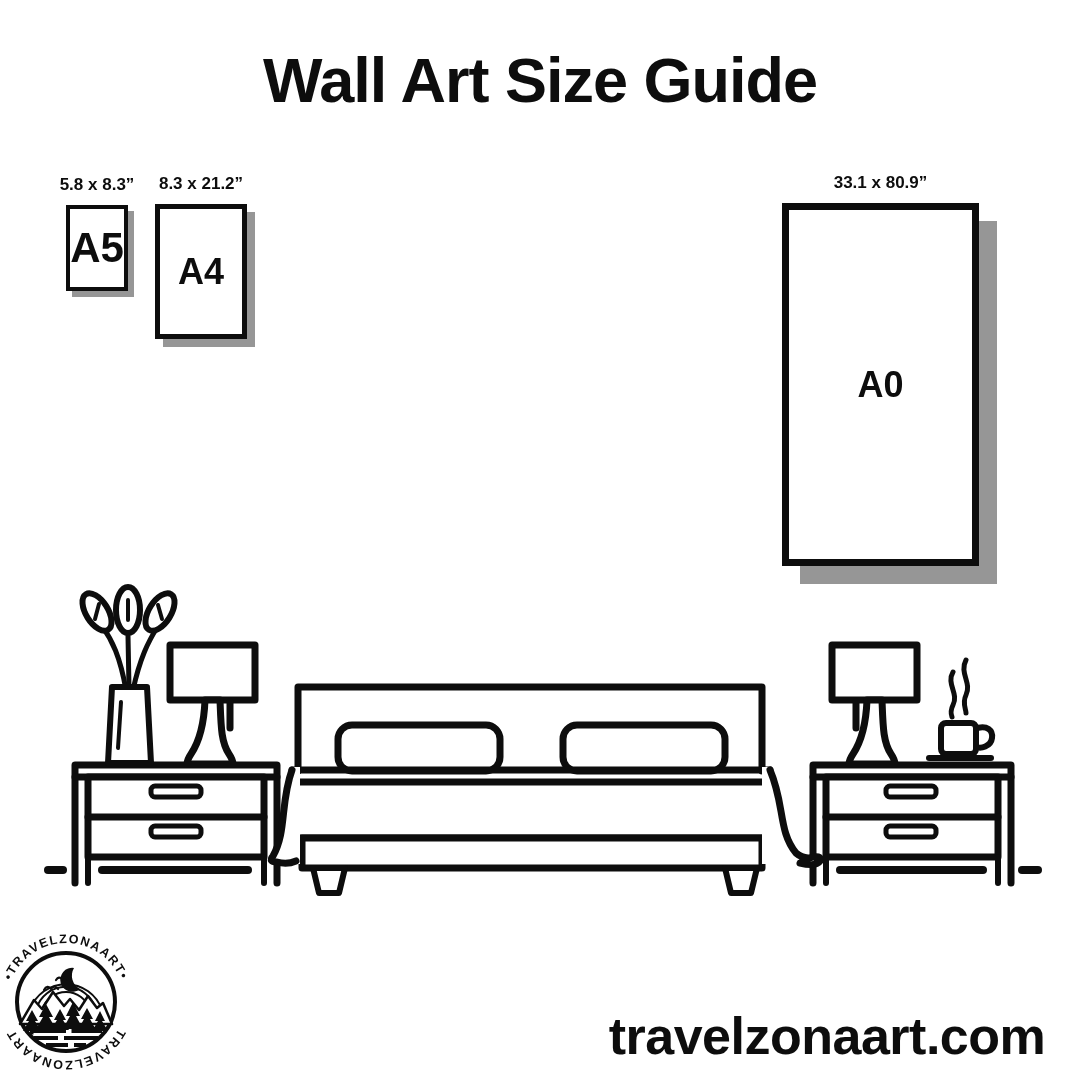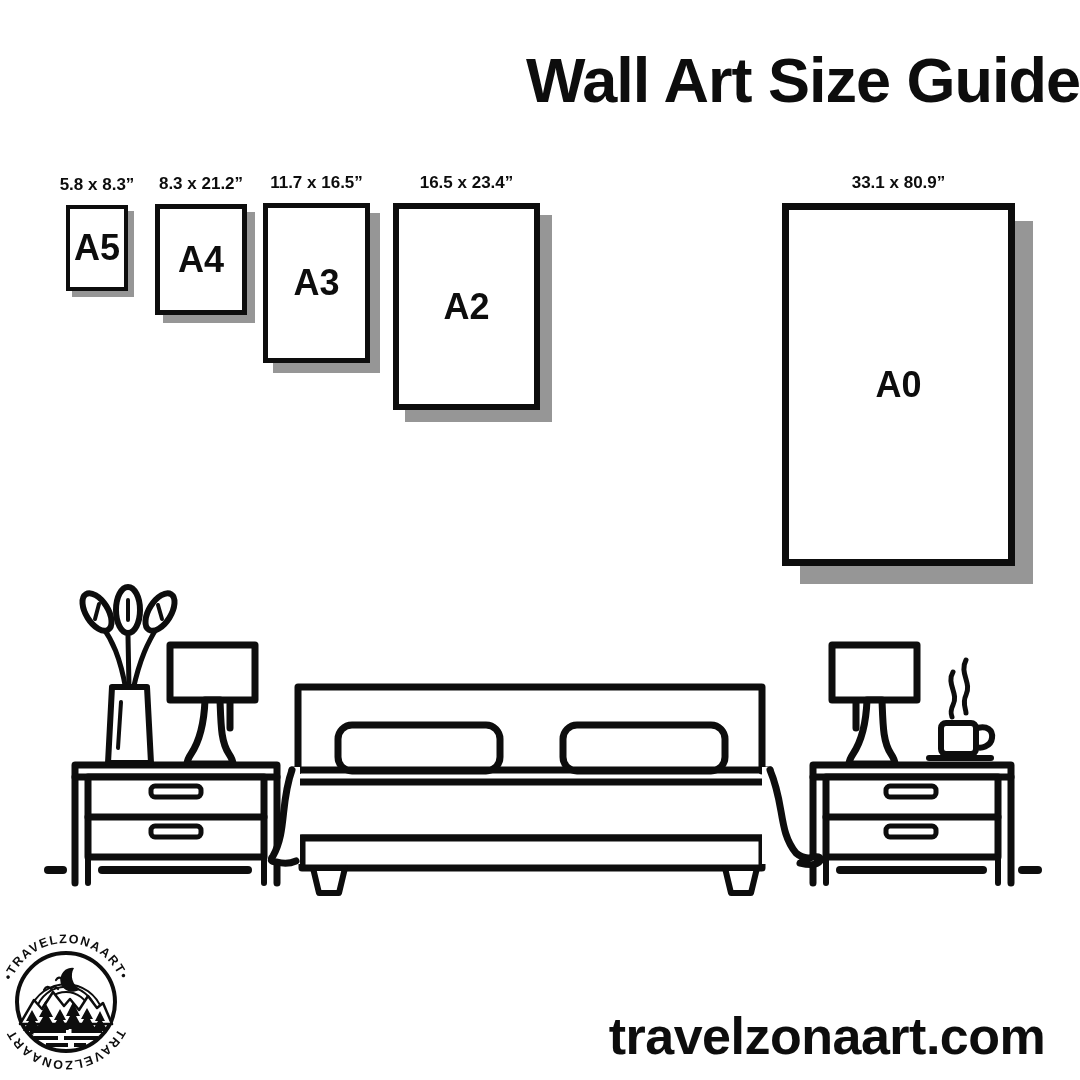--- a/index.html
+++ b/index.html
@@ -6,39 +6,39 @@
     --ink:#0d0d0d;
     --shadow:#969696;
     --bg:#ffffff;
   }
   html,body{margin:0;padding:0;background:#fff;}
   .canvas{
     position:relative;width:1080px;height:1080px;background:var(--bg);
     font-family:"Liberation Sans", sans-serif;color:var(--ink);overflow:hidden;
   }
   .title{
-    position:absolute;left:0;top:44px;width:100%;text-align:right;
+    position:absolute;left:0;top:44px;width:100%;text-align:center;
     font-size:63px;font-weight:bold;letter-spacing:-1px;color:var(--ink);
   }
   .frame{position:absolute;}
   .paper{
     box-sizing:border-box;background:#fff;border-style:solid;border-color:var(--ink);
     display:flex;align-items:center;justify-content:center;
     font-weight:bold;font-size:36px;color:var(--ink);
   }
   .dim{
     position:absolute;left:50%;top:-30px;transform:translateX(-50%);
     white-space:nowrap;font-size:17px;font-weight:bold;color:var(--ink);
   }
-  .f-a5{left:66px;top:205px}  .f-a5 .paper{width:62px;height:86px;border-width:4px;box-shadow:6px 6px 0 var(--shadow);font-size:36px}
-  .f-a4{left:155px;top:204px} .f-a4 .paper{width:92px;height:111px;border-width:5px;box-shadow:8px 8px 0 var(--shadow)}
+  .f-a5{left:66px;top:205px}  .f-a5 .paper{width:62px;height:86px;border-width:4px;box-shadow:6px 6px 0 var(--shadow);font-size:42px}
+  .f-a4{left:155px;top:204px} .f-a4 .paper{width:92px;height:135px;border-width:5px;box-shadow:8px 8px 0 var(--shadow)}
   .f-a3{left:263px;top:203px} .f-a3 .paper{width:107px;height:160px;border-width:5px;box-shadow:10px 10px 0 var(--shadow)}
   .f-a2{left:393px;top:203px} .f-a2 .paper{width:147px;height:207px;border-width:6px;box-shadow:12px 12px 0 var(--shadow)}
   .f-a1{left:568px;top:204px} .f-a1 .paper{width:178px;height:279px;border-width:6px;box-shadow:15px 15px 0 var(--shadow)}
-  .f-a0{left:782px;top:203px} .f-a0 .paper{width:233px;height:363px;border-width:7px;box-shadow:18px 18px 0 var(--shadow)}
+  .f-a0{left:782px;top:203px} .f-a0 .paper{width:197px;height:363px;border-width:7px;box-shadow:18px 18px 0 var(--shadow)}
   .scene{position:absolute;left:0;top:580px;width:1080px;height:320px;}
   .logo{position:absolute;left:0;top:924px;width:160px;height:156px;}
   .site{
     position:absolute;left:562px;top:1006px;width:530px;text-align:center;
     font-size:52px;font-weight:bold;letter-spacing:-0.5px;color:var(--ink);
   }
 </style>
 </head>
 <body>
 
@@ -49,32 +49,20 @@
   <div class="frame f-a5">
     <div class="dim">5.8 x 8.3”</div>
     <div class="paper">
       <span>A5</span>
     </div>
   </div>
   <div class="frame f-a4">
     <div class="dim">8.3 x 21.2”</div>
     <div class="paper">
       <span>A4</span>
-    </div>
-  </div>
-  <div class="frame f-a3">
-    <div class="dim">11.7 x 16.5”</div>
-    <div class="paper">
-      <span>A3</span>
-    </div>
-  </div>
-  <div class="frame f-a2">
-    <div class="dim">16.5 x 23.4”</div>
-    <div class="paper">
-      <span>A2</span>
     </div>
   </div>
   <div class="frame f-a0">
     <div class="dim">33.1 x 80.9”</div>
     <div class="paper">
       <span>A0</span>
     </div>
   </div>
 
   <svg class="scene" viewBox="0 0 1080 320" fill="none" stroke="#0d0d0d" stroke-width="7" stroke-linecap="round" stroke-linejoin="round">

